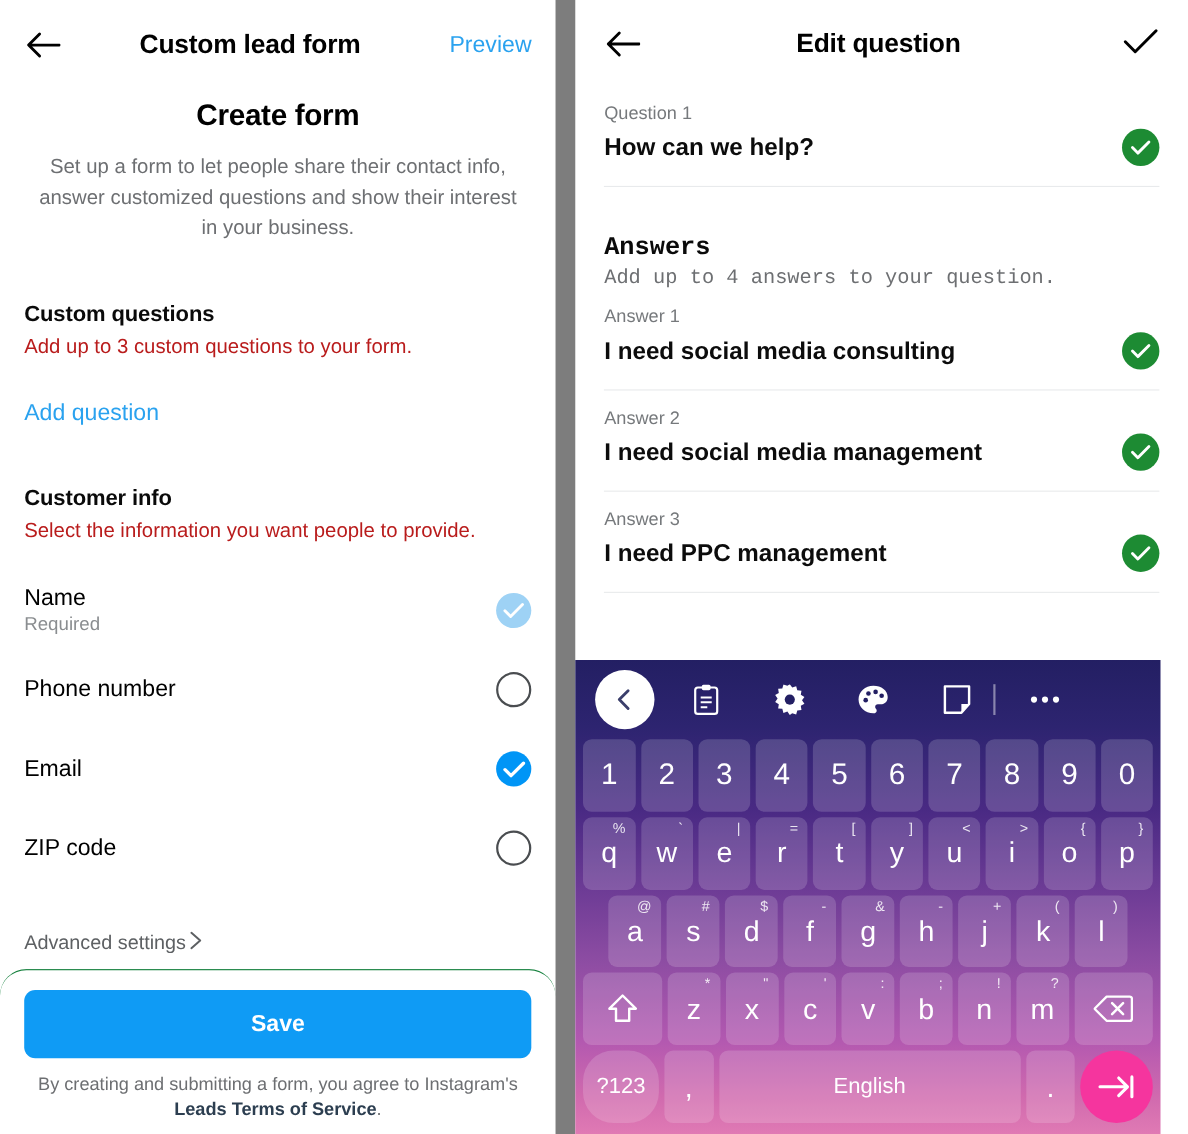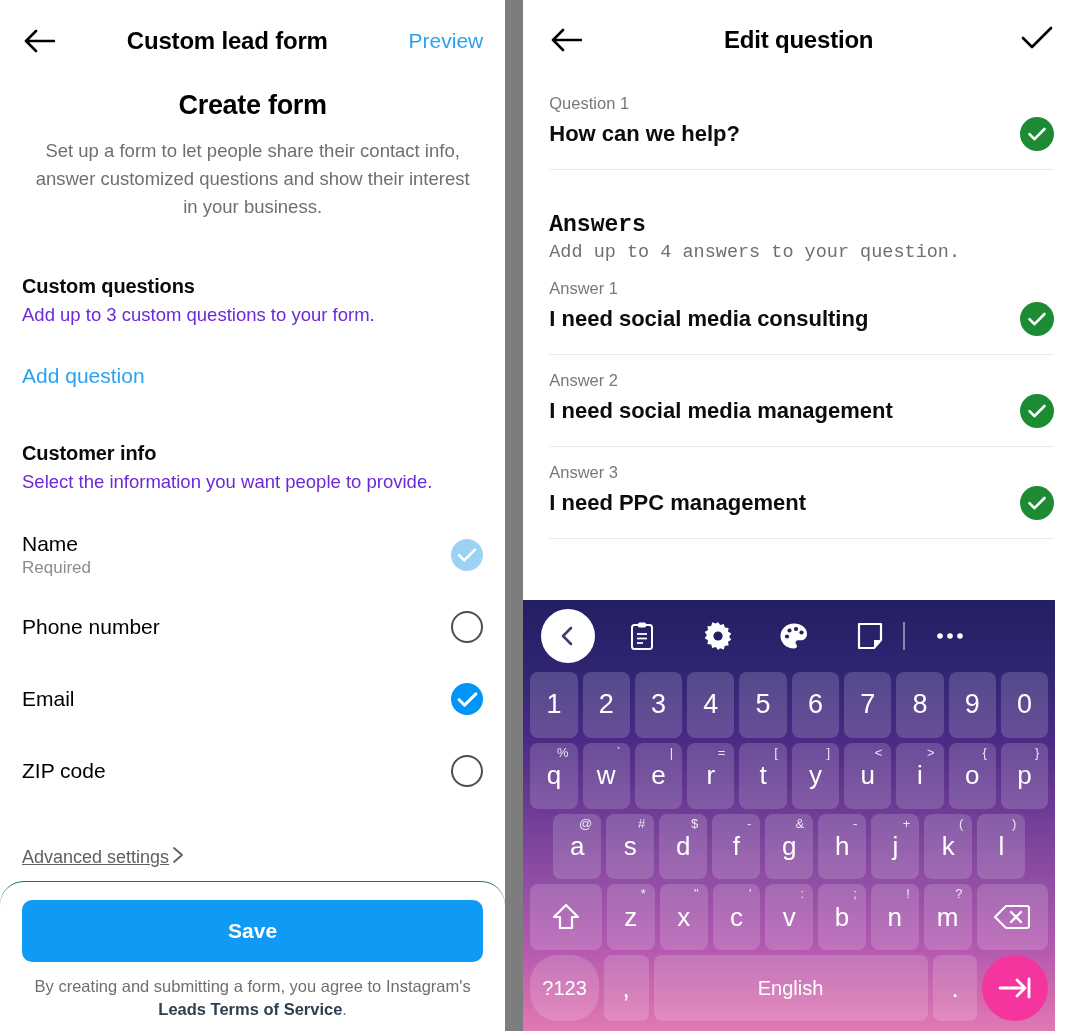--- a/index.html
+++ b/index.html
@@ -46,21 +46,21 @@
     text-align: center; font-size: 27px; font-weight: bold;
     color: #000; margin-top: 8px; letter-spacing: -0.3px;
   }
   .create-form-desc {
     text-align: center; font-size: 18.5px; color: #6d6f72;
     line-height: 1.52; margin-top: 16px; padding: 0 13px;
   }
 
   .section { margin-top: 54px; }
   .section-title { font-size: 20px; font-weight: bold; color: #0a0a0a; letter-spacing: -0.1px;}
-  .section-sub { font-size: 18.5px; color: #6d28d9; margin-top: 6px; }
+  .section-sub { font-size: 18.5px; color: #b91c1c; margin-top: 6px; }
   .add-question {
     font-size: 21px; color: #2aa2ef; margin-top: 38px;
   }
 
   .info-list { margin-top: 26px; }
   .info-row {
     display: flex; align-items: center;
     height: 72px;
   }
   .info-row .labels { flex: 1; }
@@ -71,21 +71,21 @@
          display:flex; align-items:center; justify-content:center; }
   .cbx.on { background: #0095f6; }
   .cbx.req { background: #9ed2f5; }
   .cbx.off { background: #fff; border: 2.4px solid #4a4d50; }
   .cbx svg { display:block; }
 
   .adv-row {
     padding: 0 22px;
     height: 46px; display: flex; align-items: center;
   }
-  .adv-text { font-size: 18px; color: #5d6063; display:flex; align-items:center; gap: 2px; text-decoration: underline;}
+  .adv-text { font-size: 18px; color: #5d6063; display:flex; align-items:center; gap: 2px;}
 
   .lp-footer {
     border-top: 1px solid #15803d;
     padding: 18px 22px 10px;
     border-radius: 24px;
   }
   .save-btn {
     width: 100%; height: 62px; border-radius: 10px;
     background: #0f9bf5; color: #fff;
     font-size: 21px; font-weight: bold;

